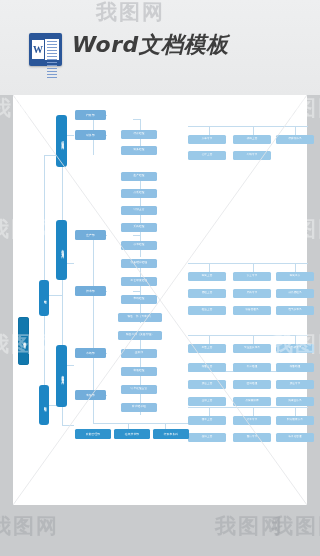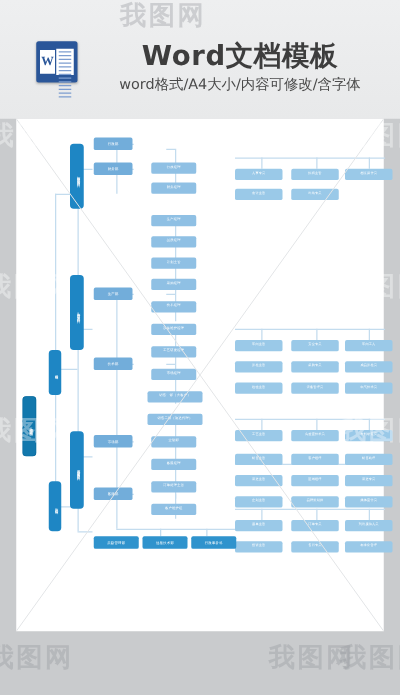--- a/index.html
+++ b/index.html
@@ -25,23 +25,23 @@
   
   .header{position:absolute;left:0;top:0;width:320px;height:95px;
     background:linear-gradient(180deg,#eeeff0 0%,#e8e9ea 100%);z-index:2;}
   .wordicon{position:absolute;left:29px;top:33px;width:33px;height:33px;
     background:#2a5699;border-radius:2px;box-shadow:0 1px 2px rgba(0,0,0,0.25);}
   .wordicon .w{position:absolute;left:3px;top:7px;width:12px;height:19px;background:#fff;
     display:flex;align-items:center;justify-content:center;
     color:#2a5699;font-size:10px;font-weight:700;font-family:"Liberation Serif",serif;}
   .wordicon .pg{position:absolute;right:3px;top:6px;width:14px;height:21px;background:#fff;}
   .wordicon .pg i{display:block;height:1px;background:#7d9dd0;margin:2px 2px 0 2px;}
-  .title{position:absolute;left:72px;top:30px;width:240px;text-align:center;
+  .title{position:absolute;left:72px;top:30px;width:240px;text-align:left;
     font-size:22px;font-weight:700;color:#3d3d3d;letter-spacing:0.5px;
-    font-family:"DejaVu Sans","Liberation Sans",sans-serif;}
+    font-family:"DejaVu Sans","Liberation Sans",sans-serif;font-style:italic;}
   .subtitle{position:absolute;left:72px;top:60px;width:240px;text-align:center;
     font-size:11.5px;color:#4a4a4a;
     font-family:"DejaVu Sans","Liberation Sans",sans-serif;}
 
   
   .sheet{position:absolute;left:13px;top:95px;width:294px;height:410px;background:#fff;z-index:3;}
 
   
   .chart{position:absolute;inset:0;}
   .node{position:absolute;box-sizing:border-box;
@@ -92,21 +92,20 @@
         <i></i>
         <i></i>
         <i></i>
         <i></i>
         <i></i>
         <i></i>
         <i></i>
     </div>
   </div>
   <div class="title">Word文档模板</div>
-  <div class="subtitle">word格式/A4大小/内容可修改/含字体</div>
 </div>
 
 <div class="sheet">
 
   <svg class="diag" width="294" height="410">
     <line x1="0" y1="0" x2="294" y2="410" stroke="#e3e5e7" stroke-width="0.8"></line>
     <line x1="294" y1="0" x2="0" y2="410" stroke="#e3e5e7" stroke-width="0.8"></line>
   </svg>
 
   <div class="chart">

